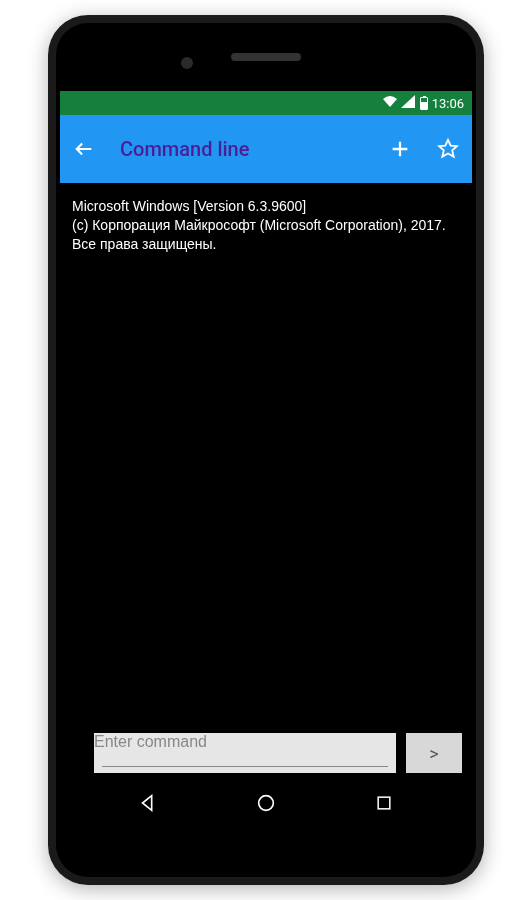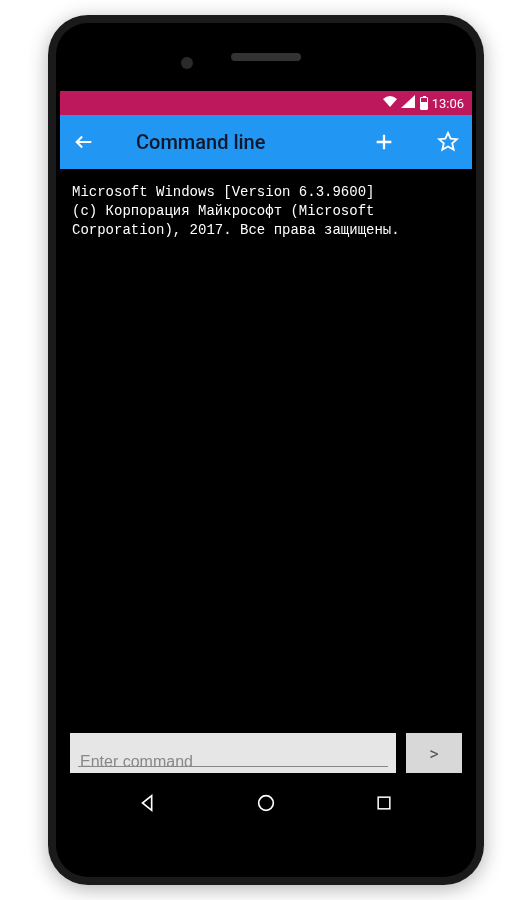--- a/index.html
+++ b/index.html
@@ -54,21 +54,21 @@
     }
     .screen {
       flex: 1;
       background: #000;
       display: flex;
       flex-direction: column;
       margin: 0 4px;
     }
     .status-bar {
       height: 24px;
-      background: #be185d;
+      background: #15803d;
       display: flex;
       justify-content: flex-end;
       align-items: center;
       padding: 0 8px;
       gap: 4px;
       color: #fff;
       font-size: 13px;
     }
     .status-icons { display: flex; align-items: center; gap: 3px; }
     .wifi-icon, .signal-icon { display: inline-block; }
@@ -87,27 +87,27 @@
       width: 3px; height: 1px;
       background: #fff;
     }
     .battery-fill {
       position: absolute;
       bottom: 0; left: 0; right: 0;
       height: 60%;
       background: #fff;
     }
     .app-bar {
-      height: 54px;
+      height: 68px;
       background: #2196f3;
       display: flex;
       align-items: center;
       padding: 0 12px;
-      gap: 40px;
-      color: #0f172a;
+      gap: 24px;
+      color: #4c1d95;
     }
     .app-bar-title {
       font-size: 20px;
       font-weight: 500;
       flex: 1;
     }
     .icon-btn {
       width: 24px;
       height: 24px;
       display: flex;
@@ -117,36 +117,37 @@
     }
     .terminal {
       flex: 1;
       background: #000;
       padding: 14px 12px;
       color: #fff;
       font-size: 14px;
       line-height: 1.35;
       font-family: Arial, sans-serif;
     }
-    .terminal-line { white-space: pre-wrap; font-family: Liberation Mono, monospace; }
+    .terminal-line { white-space: pre-wrap; }
     .terminal-prompt { margin-top: 14px; }
     .input-row {
       height: 52px;
       background: #000;
       display: flex;
       padding: 6px 10px 6px 10px;
       gap: 10px;
     }
     .cmd-input-wrap {
       flex: 1;
       background: #e6e6e6;
       display: flex;
-      align-items: flex-end;
-      padding: 0 10px 2px 10px;
+      align-items: flex-start;
+      padding: 0 10px 2px 0;
       position: relative;
+      margin-left: 24px;
     }
     .cmd-input-wrap::after {
       content: "";
       position: absolute;
       left: 8px; right: 8px; bottom: 6px;
       height: 1px;
       background: #888;
     }
     .cmd-input {
       width: 100%;

